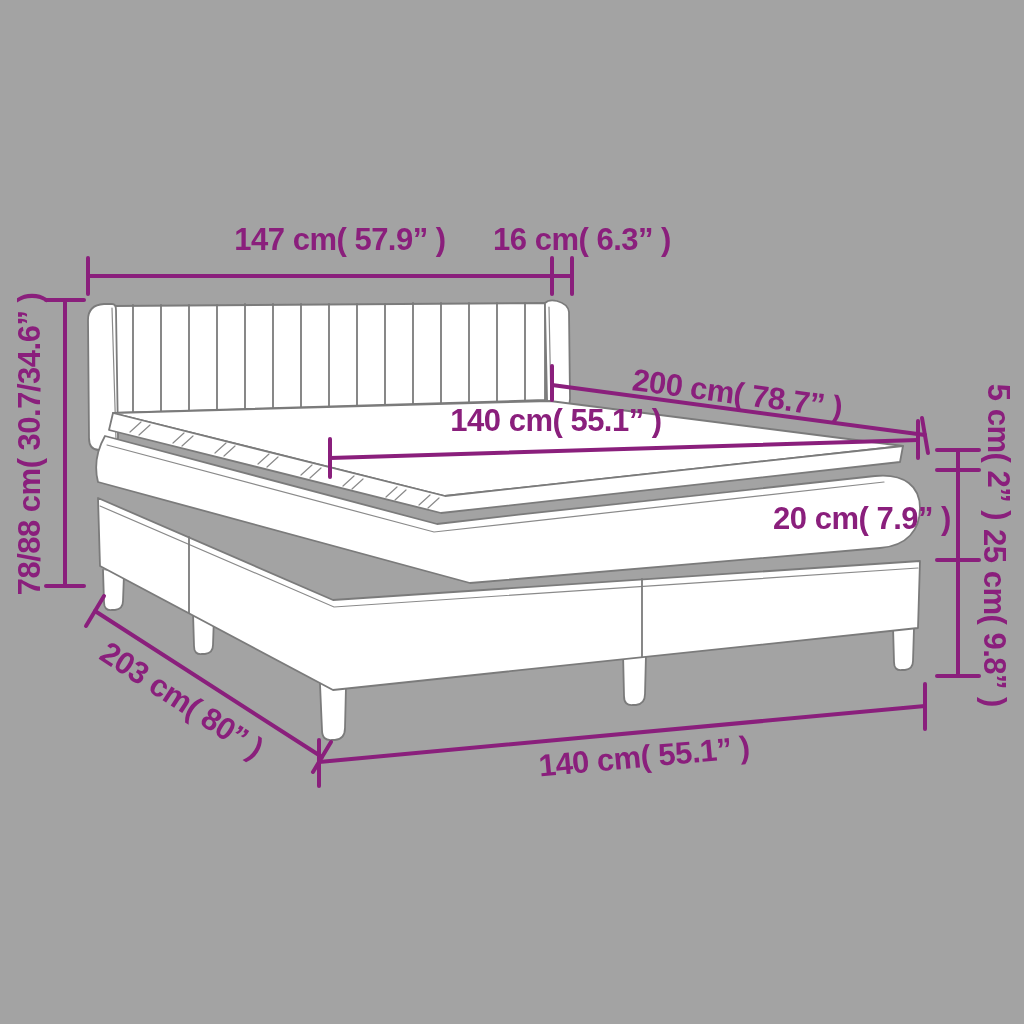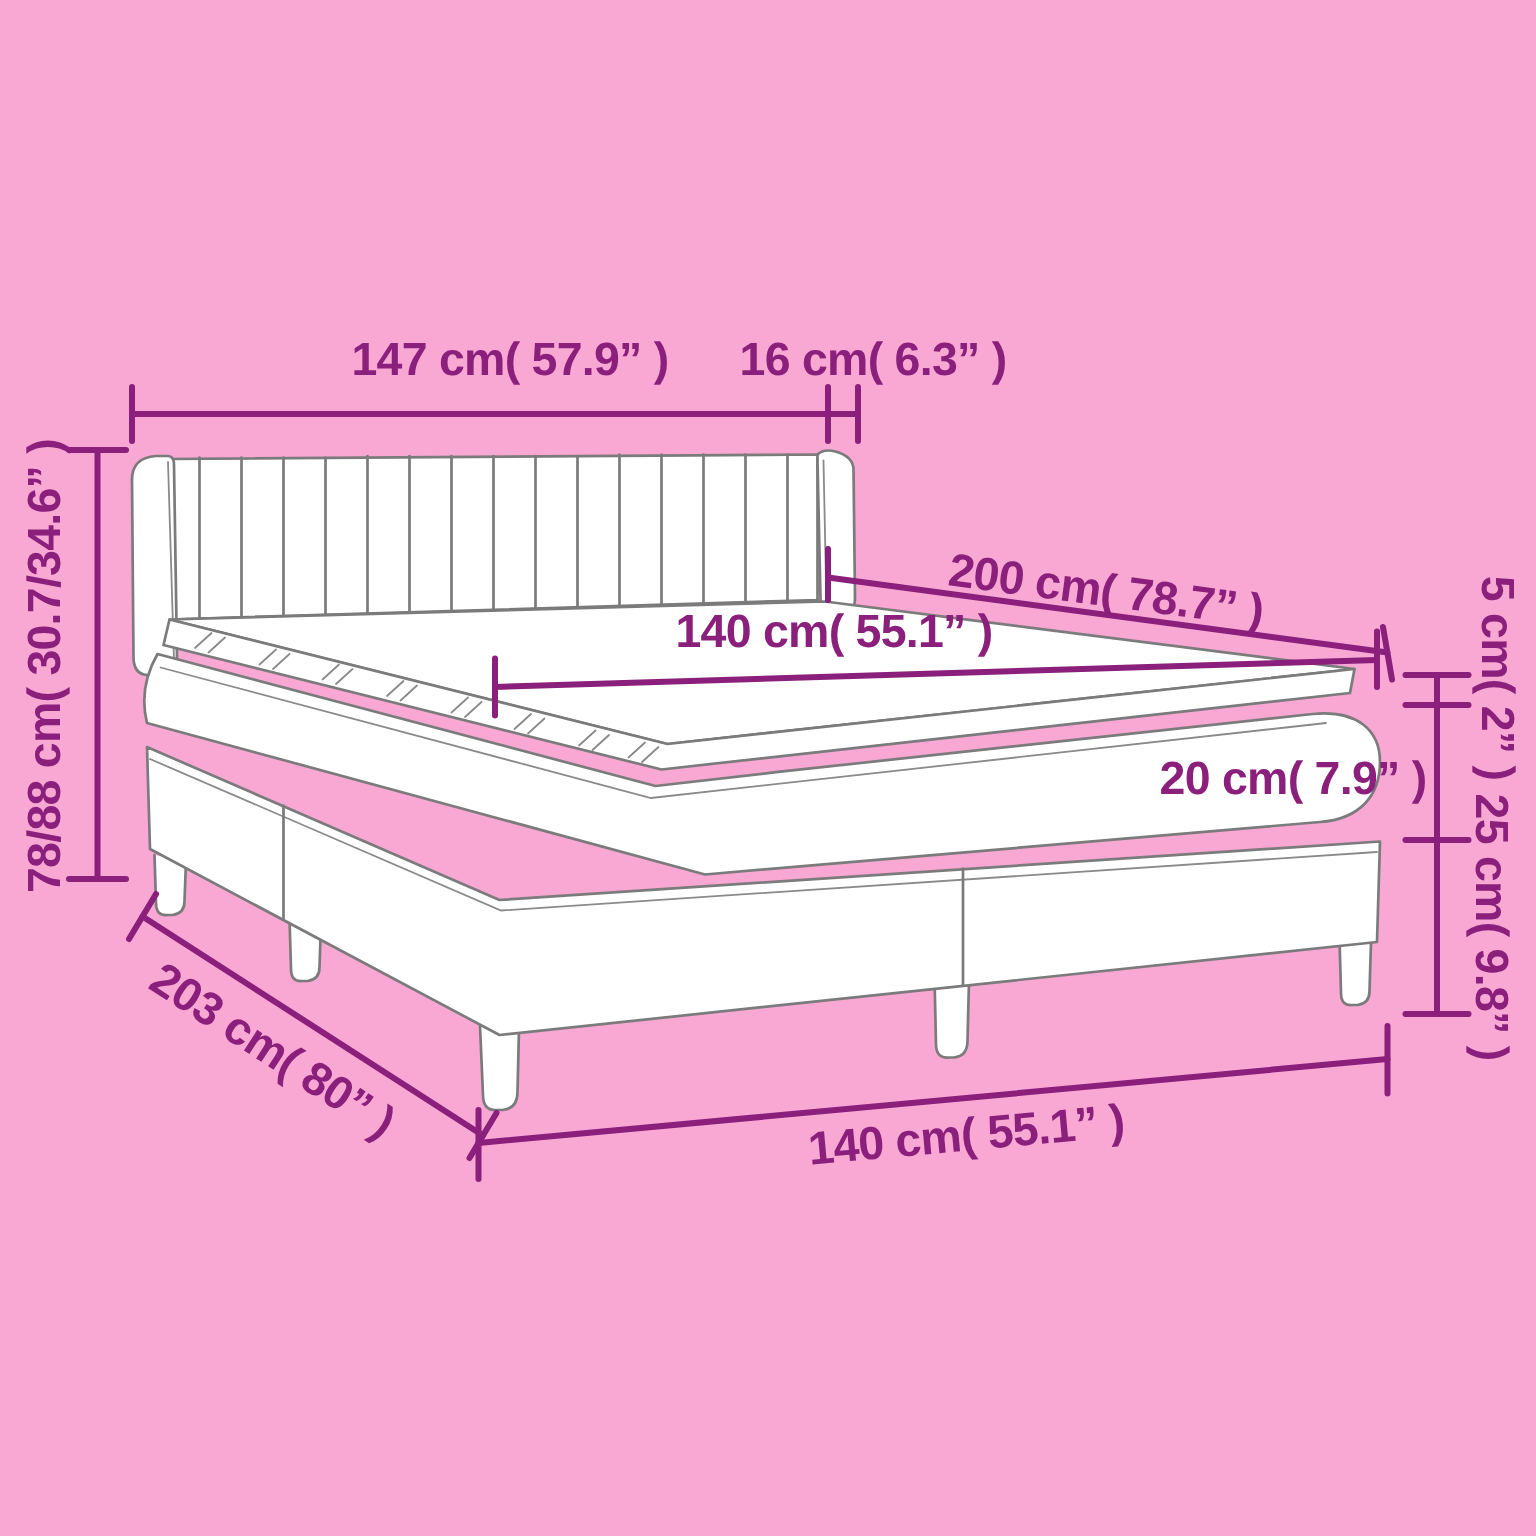--- a/index.html
+++ b/index.html
@@ -1,17 +1,17 @@
 <!DOCTYPE html>
 <html><head>
 <meta charset="utf-8">
 <style>
   html,body{margin:0;padding:0;background:#ffffff;}
   #stage{
-    position:relative;width:1024px;height:1024px;background:#f9a8d4;overflow:hidden;
+    position:relative;width:1024px;height:1024px;background:#a3a3a3;overflow:hidden;
     font-family:"Liberation Sans", sans-serif;
   }
   svg{display:block;}
   .bedline{fill:none;stroke:#7b7b7b;stroke-width:1.8;stroke-linejoin:round;stroke-linecap:round;}
   .bedfill{fill:#ffffff;stroke:#7b7b7b;stroke-width:1.8;stroke-linejoin:round;stroke-linecap:round;}
   .bedthin{fill:none;stroke:#8a8a8a;stroke-width:1.2;stroke-linecap:round;}
   .dim{stroke:#8a1f7c;stroke-width:4;stroke-linecap:round;fill:none;}
   .dimlabel{
     fill:#8a1f7c;font-weight:700;font-size:31px;letter-spacing:-0.5px;
     text-anchor:middle;

